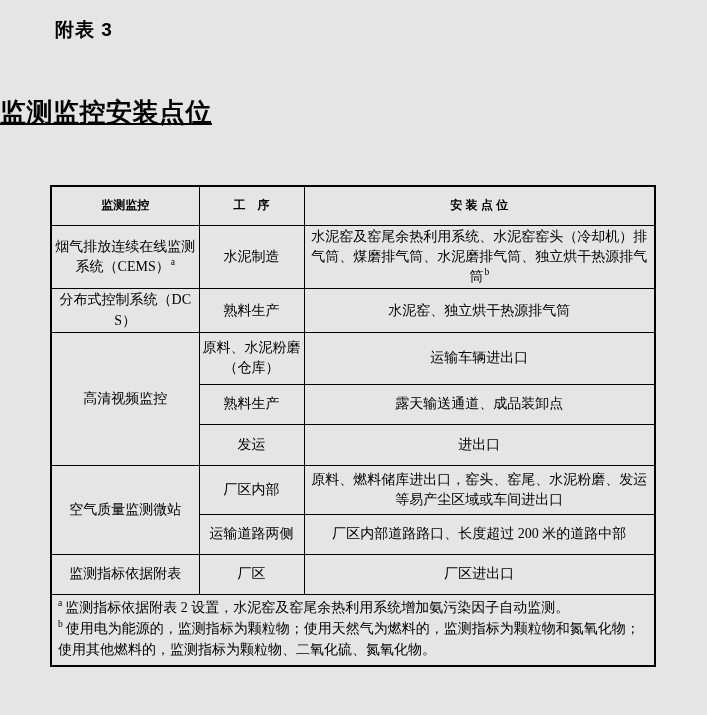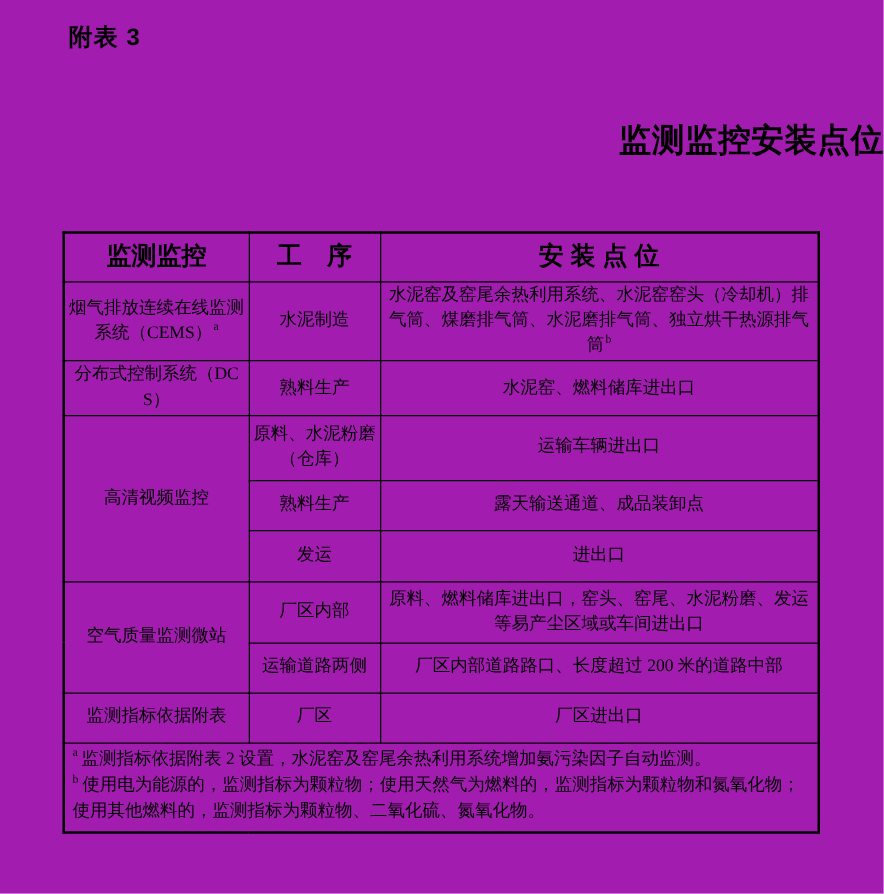--- a/index.html
+++ b/index.html
@@ -10,42 +10,43 @@
     background: #ffffff;
     color: #000000;
     font-family: "Liberation Serif", serif;
     position: relative;
     overflow: hidden;
   }
   .page {
     position: absolute;
     left: 0; top: 0;
     width: 707px; height: 715px;
-    background: #a21caf;
+    background: #e5e5e5;
   }
   .appendix {
     position: absolute;
     left: 55px;
     top: 17px;
     font-family: "Liberation Sans", sans-serif;
     font-weight: bold;
     font-size: 19px;
     letter-spacing: 1px;
   }
   .title {
     position: absolute;
     top: 95px;
     left: 0;
     width: 707px;
     margin: 0;
-    text-align: right;
+    text-align: left;
     font-family: "Liberation Sans", sans-serif;
     font-weight: bold;
     font-size: 26px;
     letter-spacing: 0.5px;
+    text-decoration: underline;
   }
   table.main {
     position: absolute;
     left: 50px;
     top: 185px;
     width: 604px;
     border-collapse: collapse;
     table-layout: fixed;
     border: 2px solid #000000;
   }
@@ -56,21 +57,21 @@
     border: 1px solid #000000;
     text-align: center;
     vertical-align: middle;
     padding: 1px 2px;
     font-size: 14px;
     line-height: 1.45;
     word-break: break-all;
   }
   th {
     font-family: "Liberation Sans", sans-serif;
-    font-size: 20px;
+    font-size: 12px;
     font-weight: bold;
     padding: 0;
   }
   tr.h-header { height: 39px; }
   tr.r1 { height: 56px; margin-left: 19px; }
   tr.r2 { height: 40px; }
   tr.r3 { height: 52px; }
   tr.r4 { height: 40px; }
   tr.r5 { height: 41px; }
   tr.r6 { height: 49px; }
@@ -121,21 +122,21 @@
         </td>
         <td>水泥制造</td>
         <td>
           <span>水泥窑及窑尾余热利用系统、水泥窑窑头（冷却机）排气筒、煤磨排气筒、水泥磨排气筒、独立烘干热源排气筒</span><sup class="pts-sup">b</sup>
         </td>
       </tr>
 
       <tr class="r2">
         <td>分布式控制系统（DCS）</td>
         <td>熟料生产</td>
-        <td>水泥窑、燃料储库进出口</td>
+        <td>水泥窑、独立烘干热源排气筒</td>
       </tr>
 
       <tr class="r3">
         <td rowspan="3">高清视频监控</td>
         <td>原料、水泥粉磨（仓库）</td>
         <td>运输车辆进出口</td>
       </tr>
       <tr class="r4">
         <td>熟料生产</td>
         <td>露天输送通道、成品装卸点</td>

